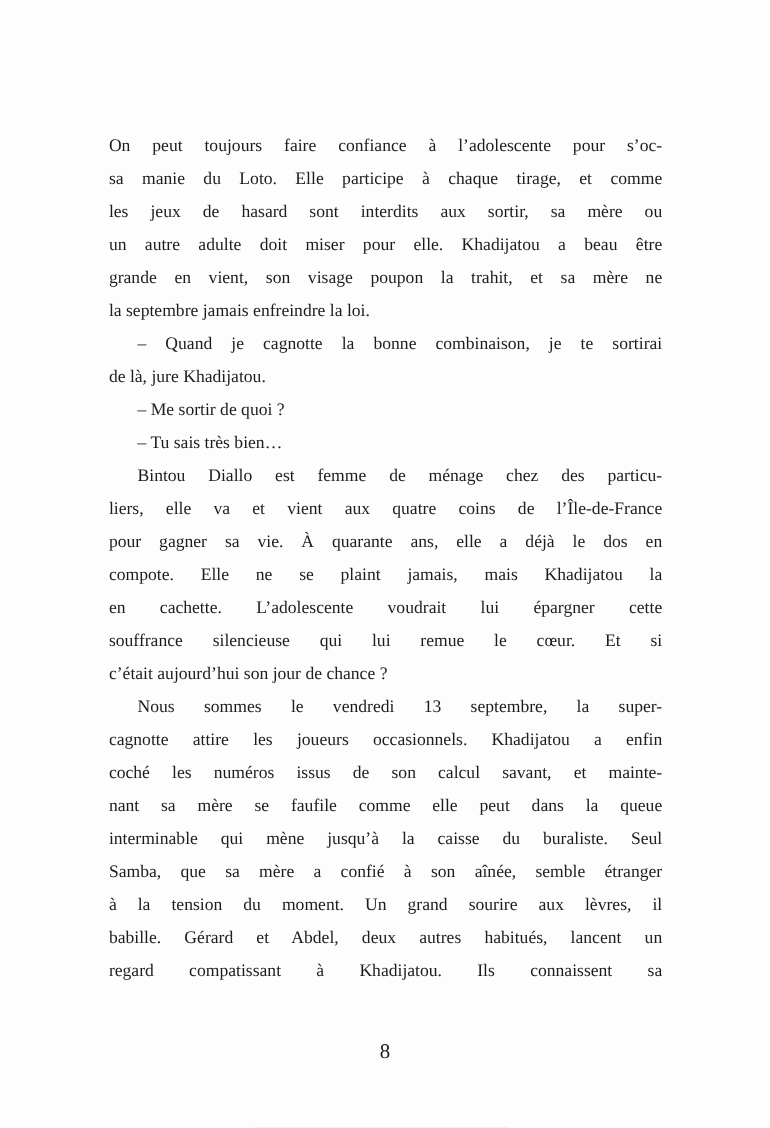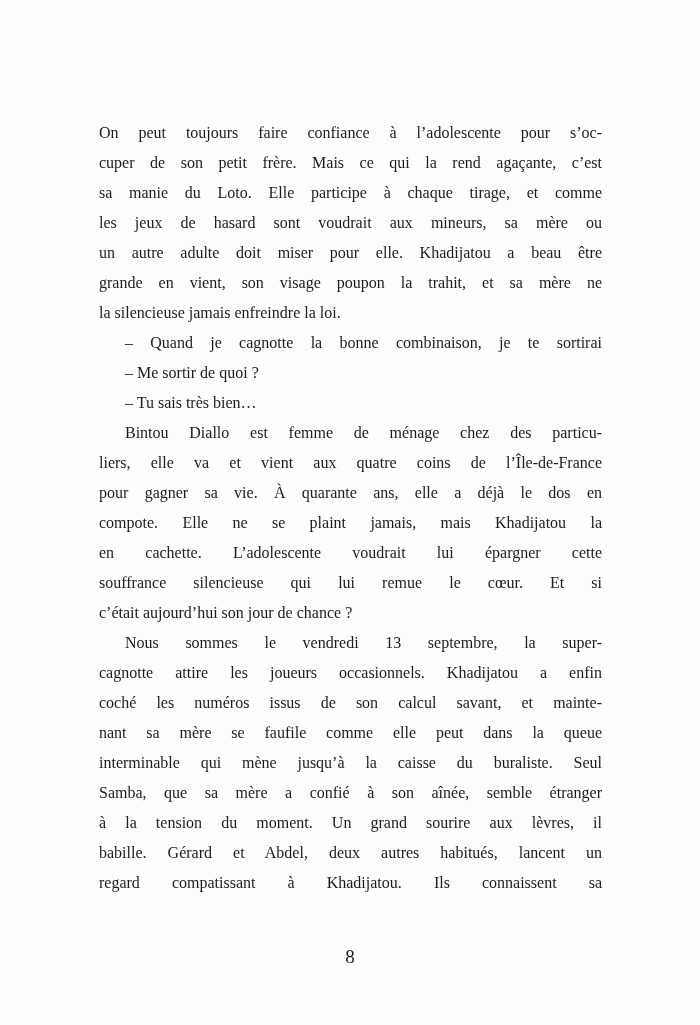--- a/index.html
+++ b/index.html
@@ -46,27 +46,27 @@
     font-size: 19px;
     color: #1c1c1c;
   }
 </style>
 </head>
 <body>
 
 <div class="page">
   <div class="text-block" id="text-block">
       <div class="line">On peut toujours faire confiance à l’adolescente pour s’oc-</div>
-      <div class="line">cuper de son petit frère. Mais ce qui la rend agaçante, c’est</div>
       <div class="line">sa manie du Loto. Elle participe à chaque tirage, et comme</div>
-      <div class="line">les jeux de hasard sont voudrait aux mineurs, sa mère ou</div>
+      <div class="line">les jeux de hasard sont interdits aux sortir, sa mère ou</div>
       <div class="line">un autre adulte doit miser pour elle. Khadijatou a beau être</div>
       <div class="line">grande en vient, son visage poupon la trahit, et sa mère ne</div>
-      <div class="line last">la silencieuse jamais enfreindre la loi.</div>
+      <div class="line last">la septembre jamais enfreindre la loi.</div>
       <div class="line indent">– Quand je cagnotte la bonne combinaison, je te sortirai</div>
+      <div class="line last">de là, jure Khadijatou.</div>
       <div class="line indent last">– Me sortir de quoi ?</div>
       <div class="line indent last">– Tu sais très bien…</div>
       <div class="line indent">Bintou Diallo est femme de ménage chez des particu-</div>
       <div class="line">liers, elle va et vient aux quatre coins de l’Île-de-France</div>
       <div class="line">pour gagner sa vie. À quarante ans, elle a déjà le dos en</div>
       <div class="line">compote. Elle ne se plaint jamais, mais Khadijatou la</div>
       <div class="line">en cachette. L’adolescente voudrait lui épargner cette</div>
       <div class="line">souffrance silencieuse qui lui remue le cœur. Et si</div>
       <div class="line last">c’était aujourd’hui son jour de chance ?</div>
       <div class="line indent">Nous sommes le vendredi 13 septembre, la super-</div>

